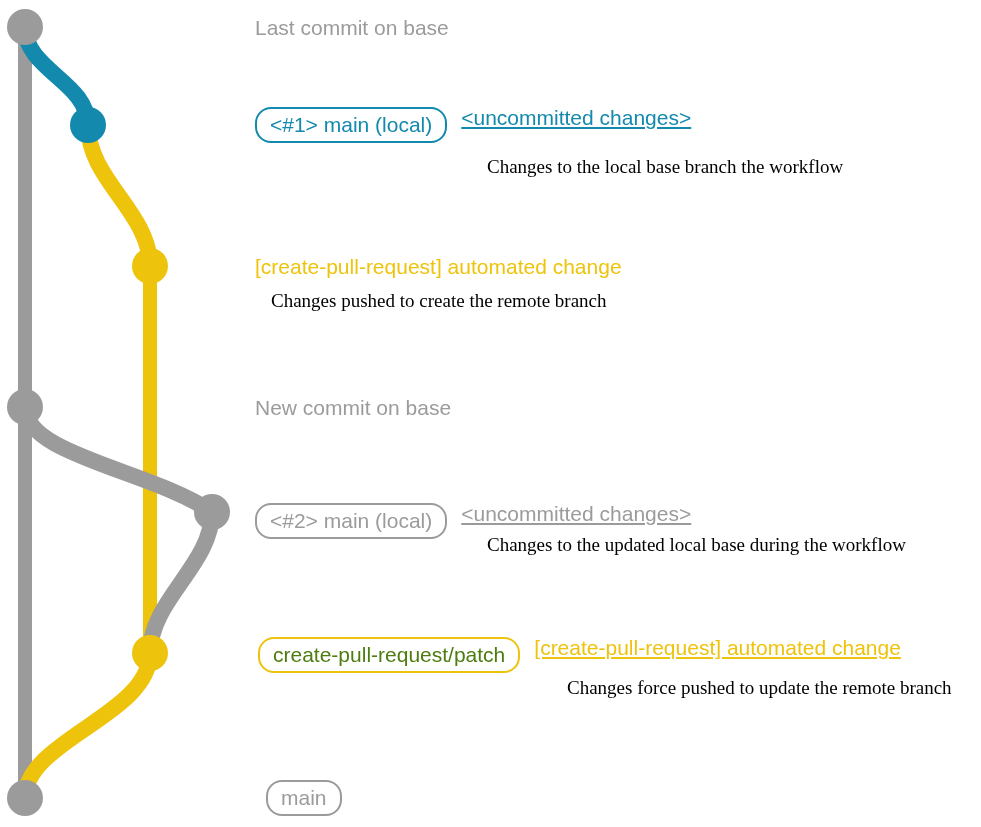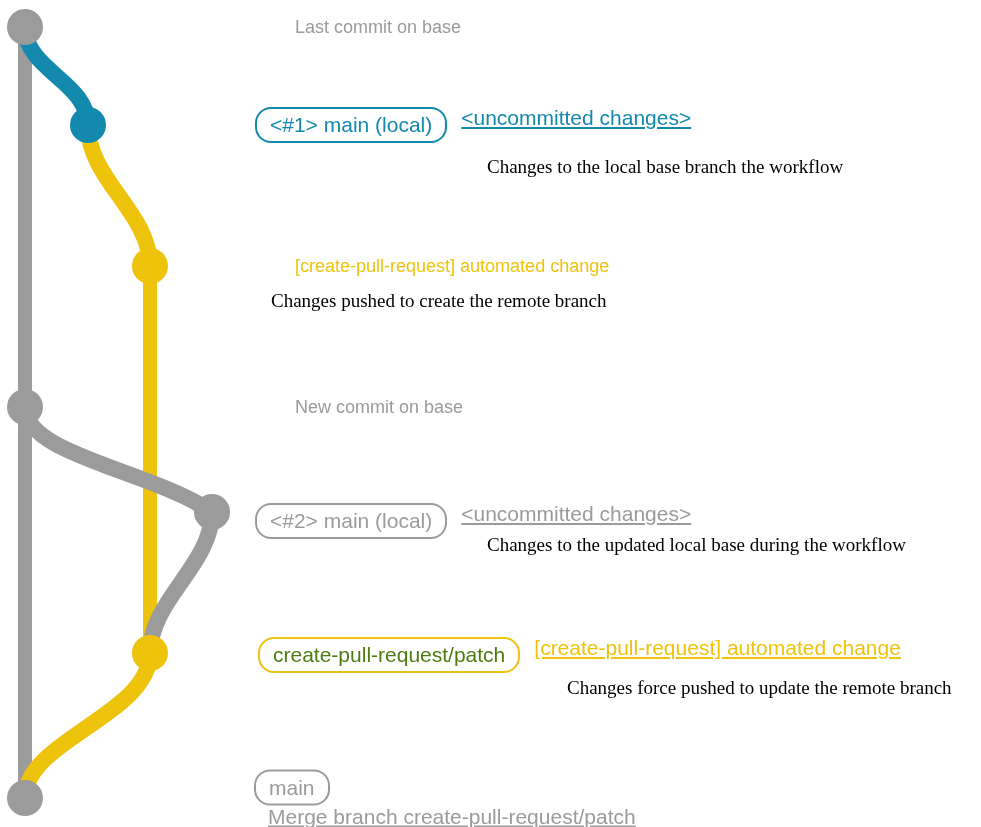--- a/index.html
+++ b/index.html
@@ -65,24 +65,23 @@
     font-size: 21px;
     line-height: 1;
     margin-left: 14px;
     text-decoration: underline;
   }
   .msg.blue { color: #1289ad; }
   .msg.yellow { color: #eec30b; }
   .msg.gray { color: #9b9b9b; }
   .plain {
     position: absolute;
-    font-size: 18px;
+    font-size: 21px;
     line-height: 1;
     white-space: nowrap;
-    margin-left: 40px;
   }
   .plain.gray { color: #9b9b9b; }
   .plain.yellow { color: #eec30b; }
 </style>
 </head>
 <body>
 
 <div id="canvas">
 
   <svg id="graph" viewBox="0 0 981 827" xmlns="http://www.w3.org/2000/svg">
@@ -128,18 +127,17 @@
     <span class="msg gray">&lt;uncommitted changes&gt;</span>
   </div>
   <div class="sub" style="left:487px; top:534px;">Changes to the updated local base during the workflow</div>
 
   <div class="row" style="left:258px; top:655px; transform:translateY(-50%);">
     <span class="badge yellow">create-pull-request/patch</span>
     <span class="msg yellow">[create-pull-request] automated change</span>
   </div>
   <div class="sub" style="left:567px; top:677px;">Changes force pushed to update the remote branch</div>
 
-  <div class="row" style="left:254px; top:798px; transform:translateY(-50%);flex-direction:column;">
+  <div class="row" style="left:266px; top:798px; transform:translateY(-50%);">
     <span class="badge gray">main</span>
-    <span class="msg gray">Merge branch create-pull-request/patch</span>
   </div>
 
 </div>
 
 </body></html>

